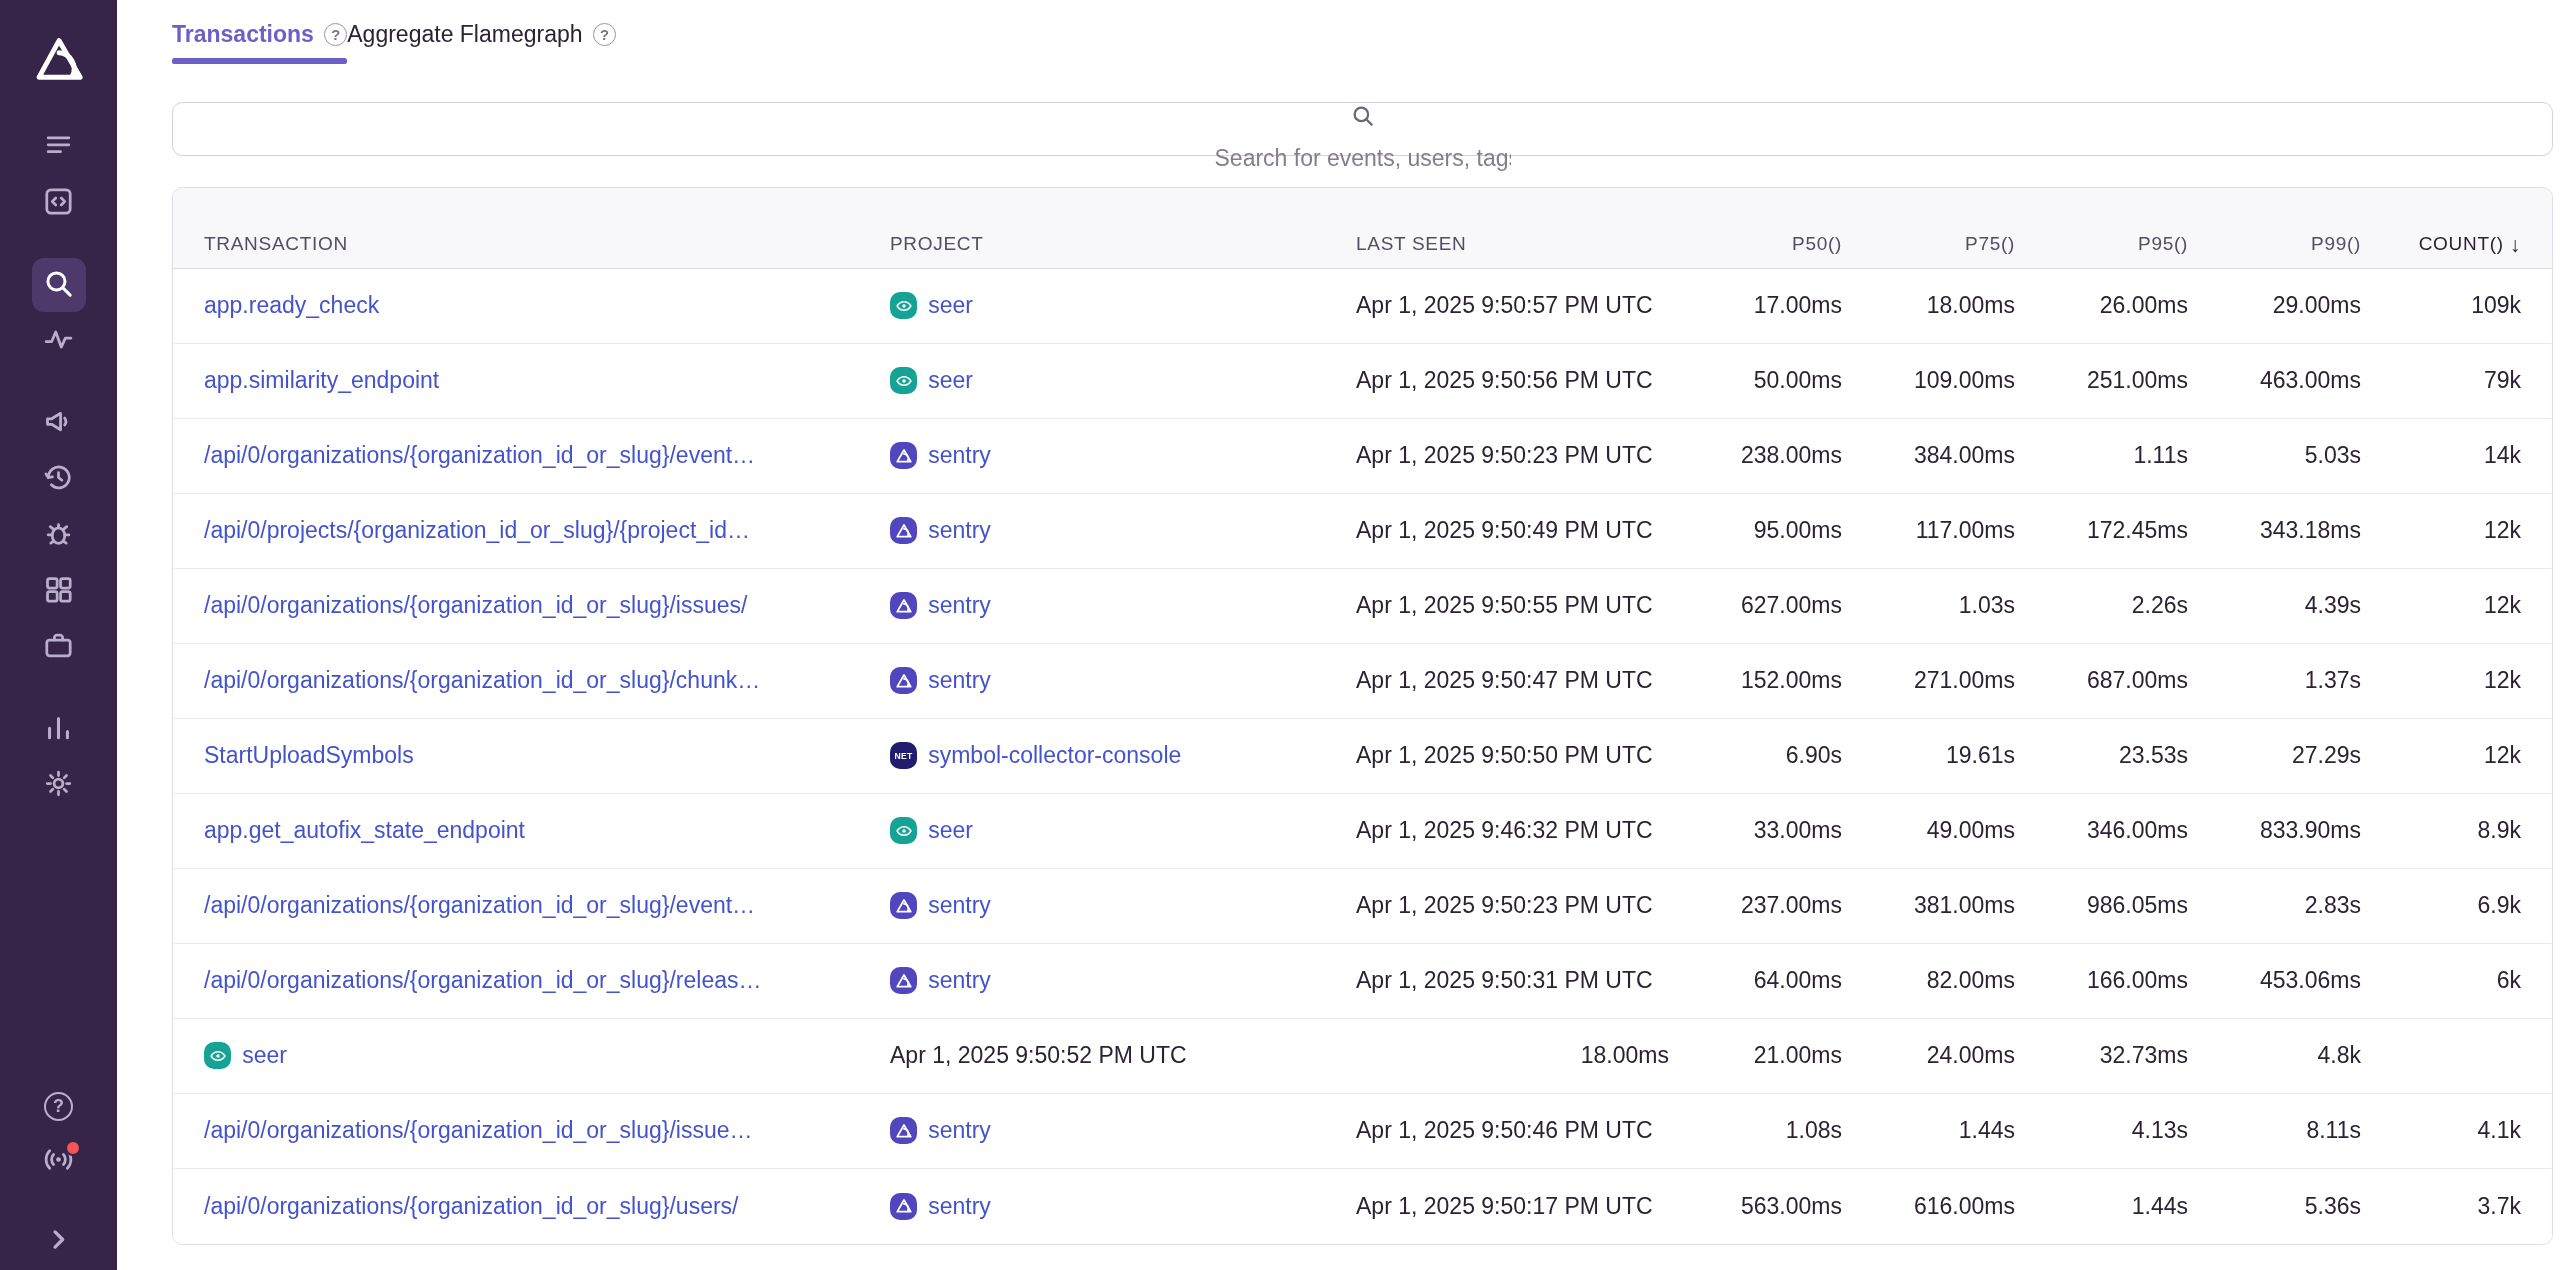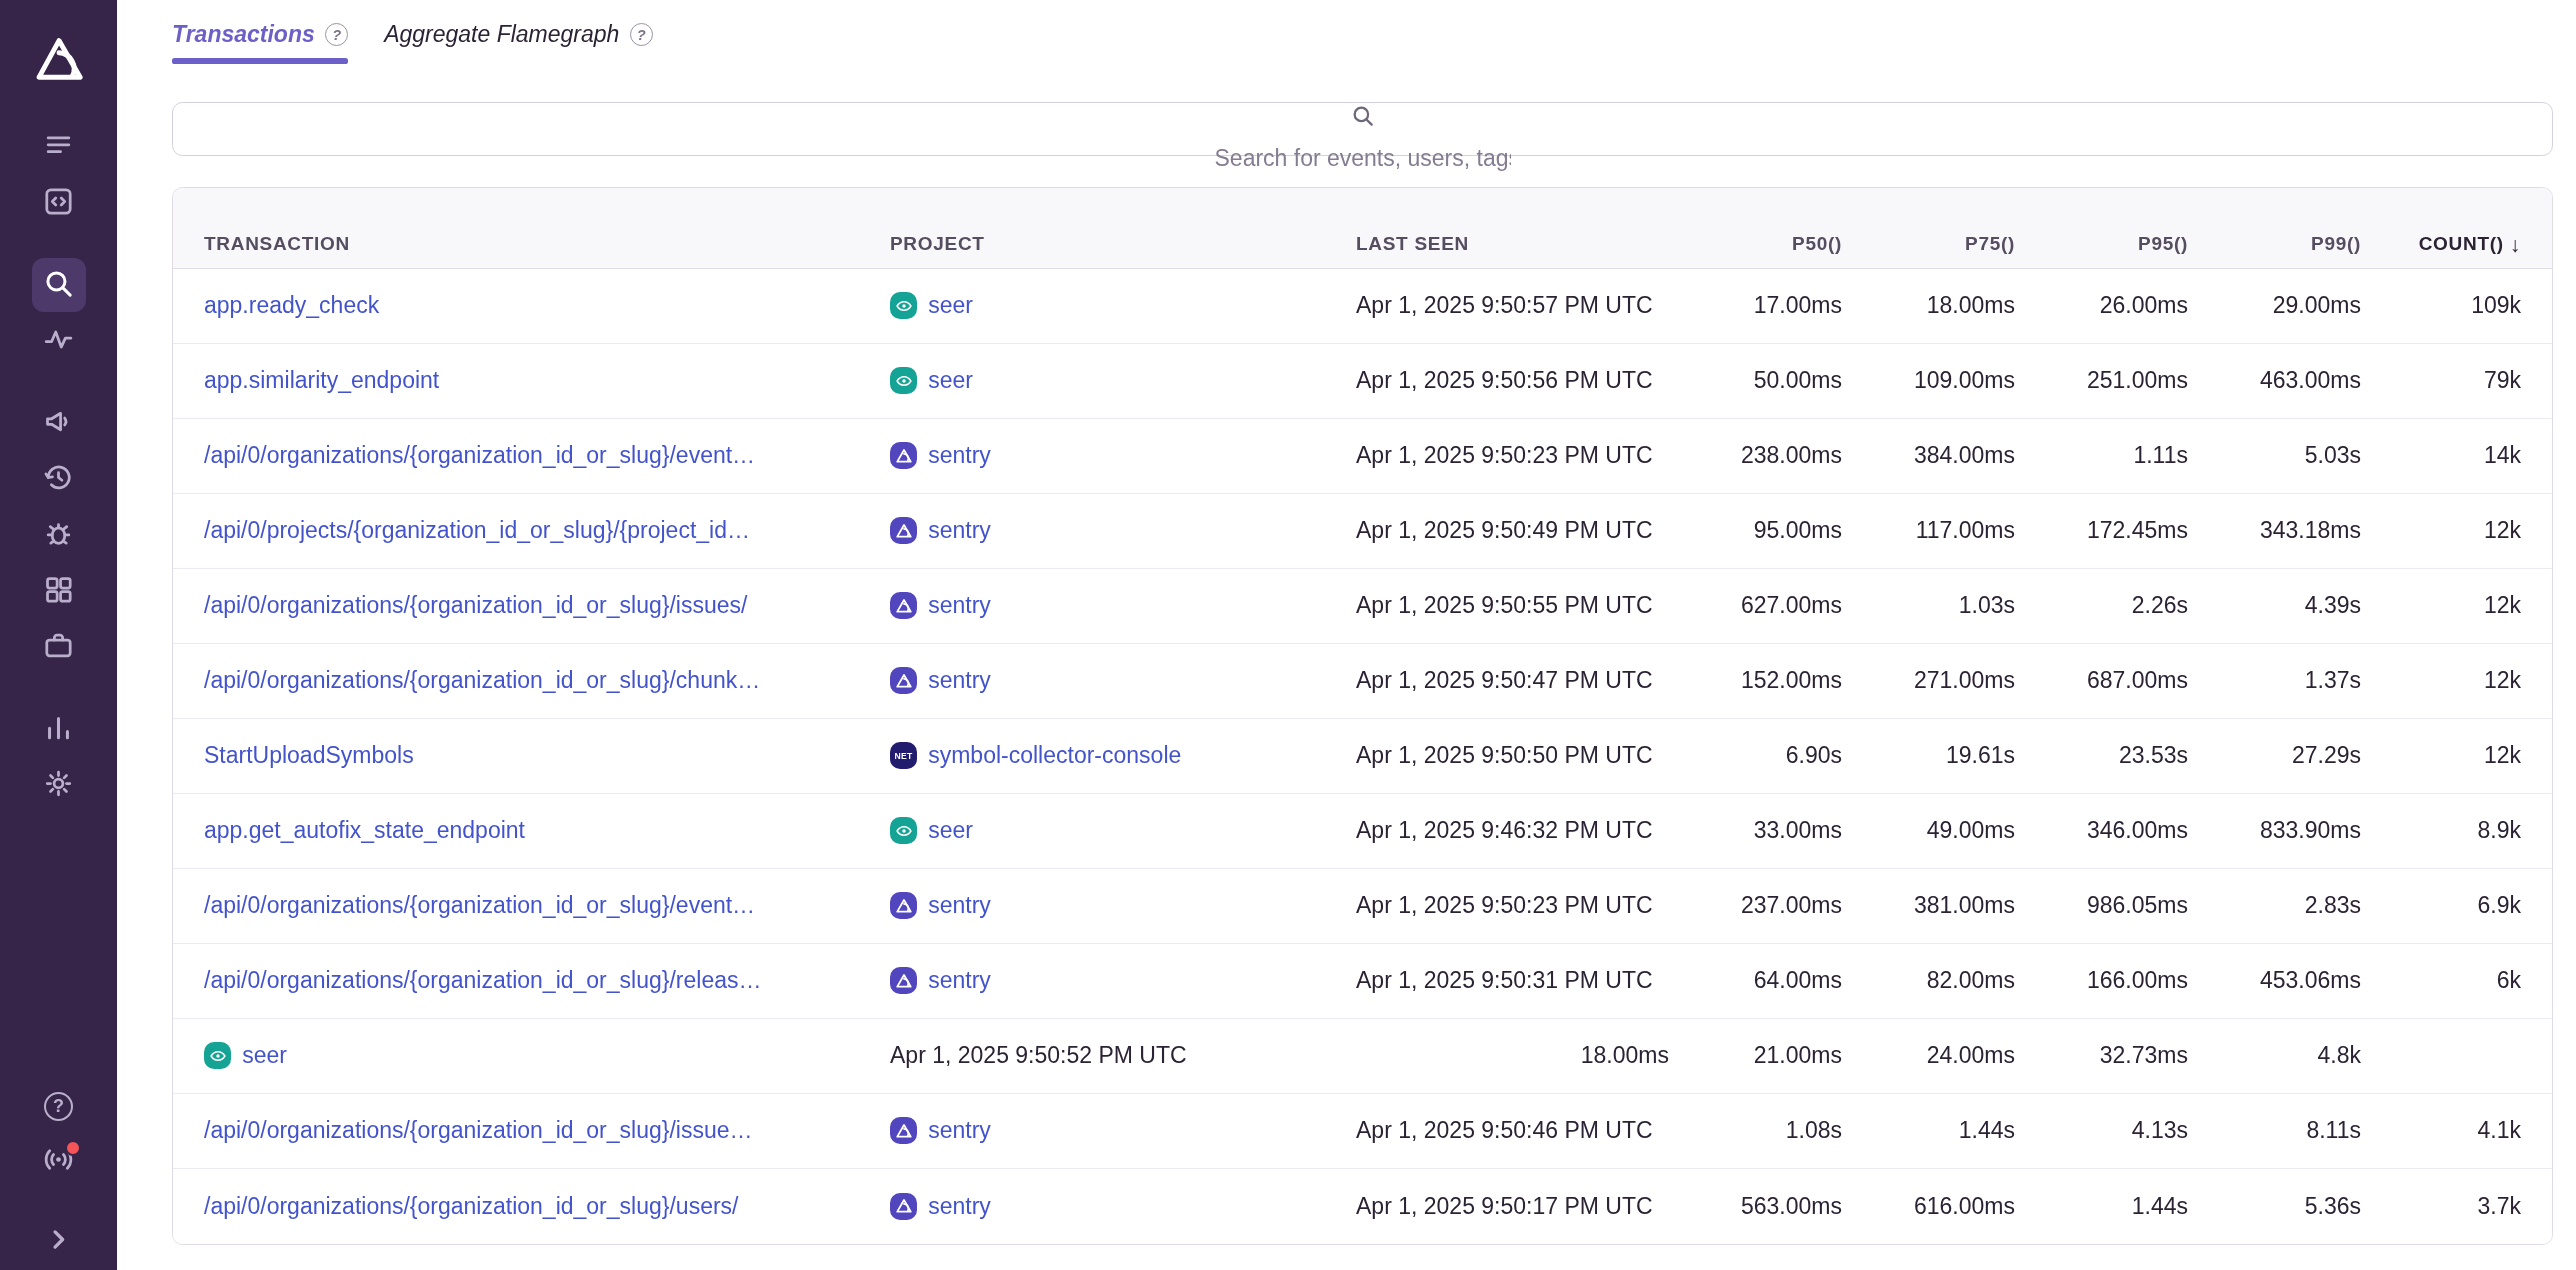--- a/index.html
+++ b/index.html
@@ -41,41 +41,41 @@
   .sitem.rel{position:relative;}
   .dot{position:absolute;top:-3.5px;right:-5.2px;width:16.4px;height:16.4px;border-radius:50%;
     background:var(--red);border:2.6px solid var(--sidebar-bg);}
   .help-circle{width:29px;height:29px;border-radius:50%;border:2.2px solid var(--sidebar-icon);
     display:flex;align-items:center;justify-content:center;font-size:18px;font-weight:700;color:var(--sidebar-icon);}
   .mb18{margin-bottom:19px;} .mb56{margin-bottom:45px;}
 
   
   .main{margin-left:117px;padding:21px 23px 0 55px;}
 
-  .tabs{display:flex;gap:36px;margin-bottom:38px;font-style:italic;}
+  .tabs{display:flex;margin-bottom:38px;}
   .tab{display:flex;align-items:center;gap:10.4px;padding-bottom:15.5px;position:relative;
     font-size:23px;color:var(--text-dark);cursor:pointer;}
   .tab.active{color:var(--accent-purple);font-weight:700;}
   .tab.active::after{content:"";position:absolute;left:0;right:0;bottom:0;height:5.2px;
     border-radius:2.6px;background:var(--accent-purple);}
   .qmark{width:23px;height:23px;border-radius:50%;border:1.7px solid #9a92a6;color:#7c7388;
     font-size:14.7px;font-weight:700;display:flex;align-items:center;justify-content:center;flex:none;}
 
   .searchbar{height:54px;border:1.7px solid #d6cfdd;border-radius:10.4px;display:flex;
     align-items:center;padding:0 19px;gap:13px;background:#fff;margin-bottom:31px;flex-direction:column;}
   .searchbar svg{width:26px;height:26px;color:#6e6779;flex:none;}
   .searchbar input{border:none;outline:none;flex:1;font-size:23px;
     font-family:"Liberation Sans",sans-serif;color:var(--text-dark);background:transparent;}
   .searchbar input::placeholder{color:var(--placeholder);}
 
   
   .table{border:1.7px solid var(--border);border-radius:10.4px;overflow:hidden;background:#fff;}
   .grid-row{display:grid;grid-template-columns:var(--cols);padding:0 31px;align-items:center;}
   .thead{height:81px;background:var(--header-bg);border-bottom:1.7px solid var(--border);}
-  .th{font-size:19px;font-weight:700;letter-spacing:0.7px;color:var(--header-text);cursor:pointer;margin-top:33px;}
+  .th{font-size:19px;font-weight:400;letter-spacing:0.7px;color:var(--header-text);cursor:pointer;margin-top:33px;}
   .th.num{text-align:right;}
   .th.sorted{color:var(--text-dark);display:flex;align-items:flex-end;justify-content:flex-end;gap:6px;}
   .sort-arrow{font-size:21px;line-height:1;}
   .tr{height:75px;border-bottom:1.7px solid var(--row-border);font-size:23px;background:#fff;}
   .tr:last-child{border-bottom:none;}
   .td{min-width:0;}
   .td-transaction a{color:var(--link-blue);text-decoration:none;white-space:nowrap;
     overflow:hidden;text-overflow:ellipsis;display:block;cursor:pointer;}
   .td-project{display:flex;align-items:center;gap:11.2px;}
   .td-project a{color:var(--link-blue);text-decoration:none;white-space:nowrap;

